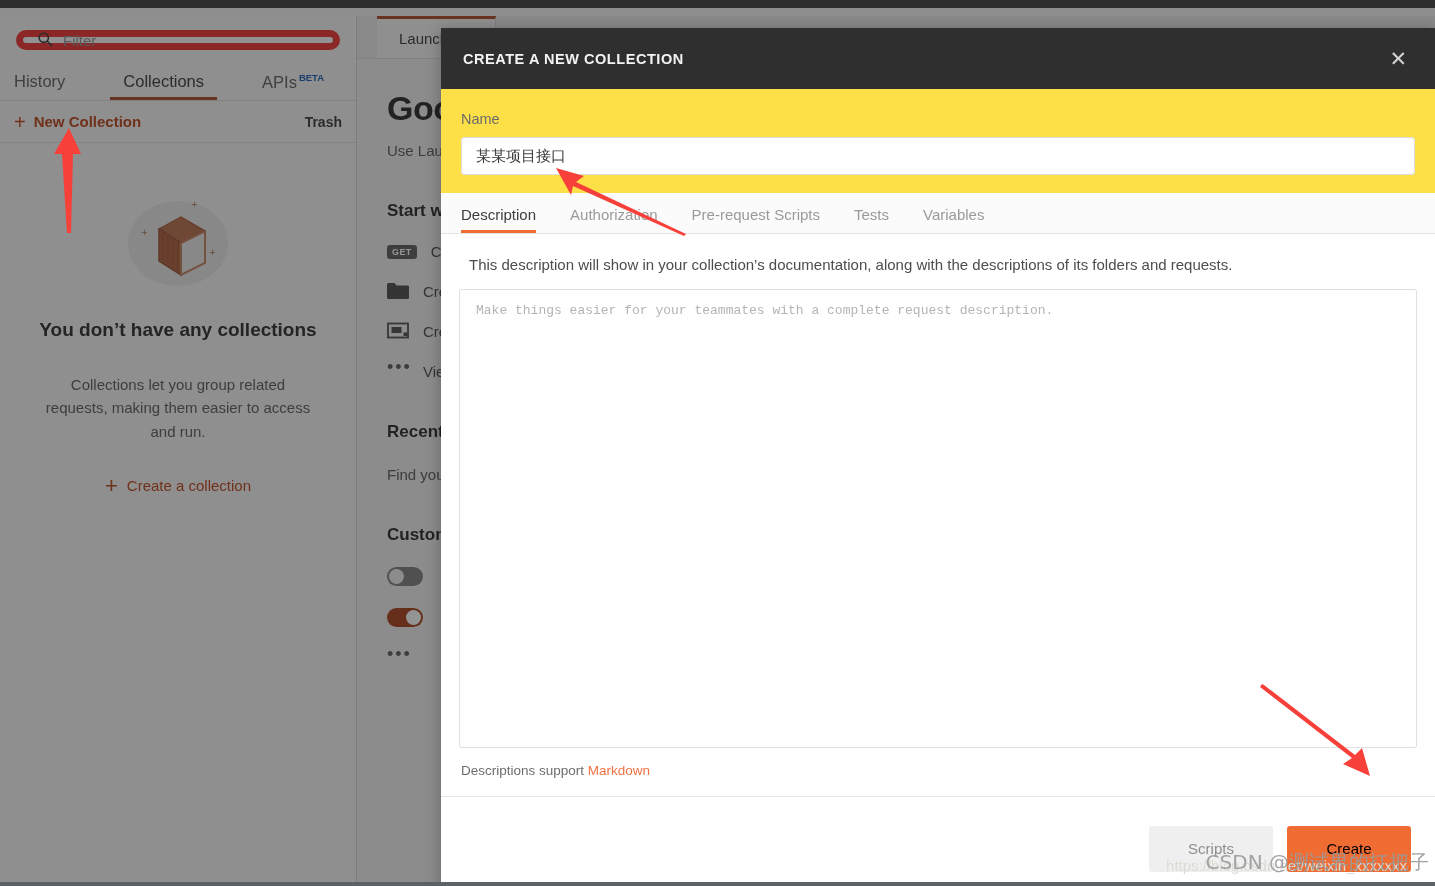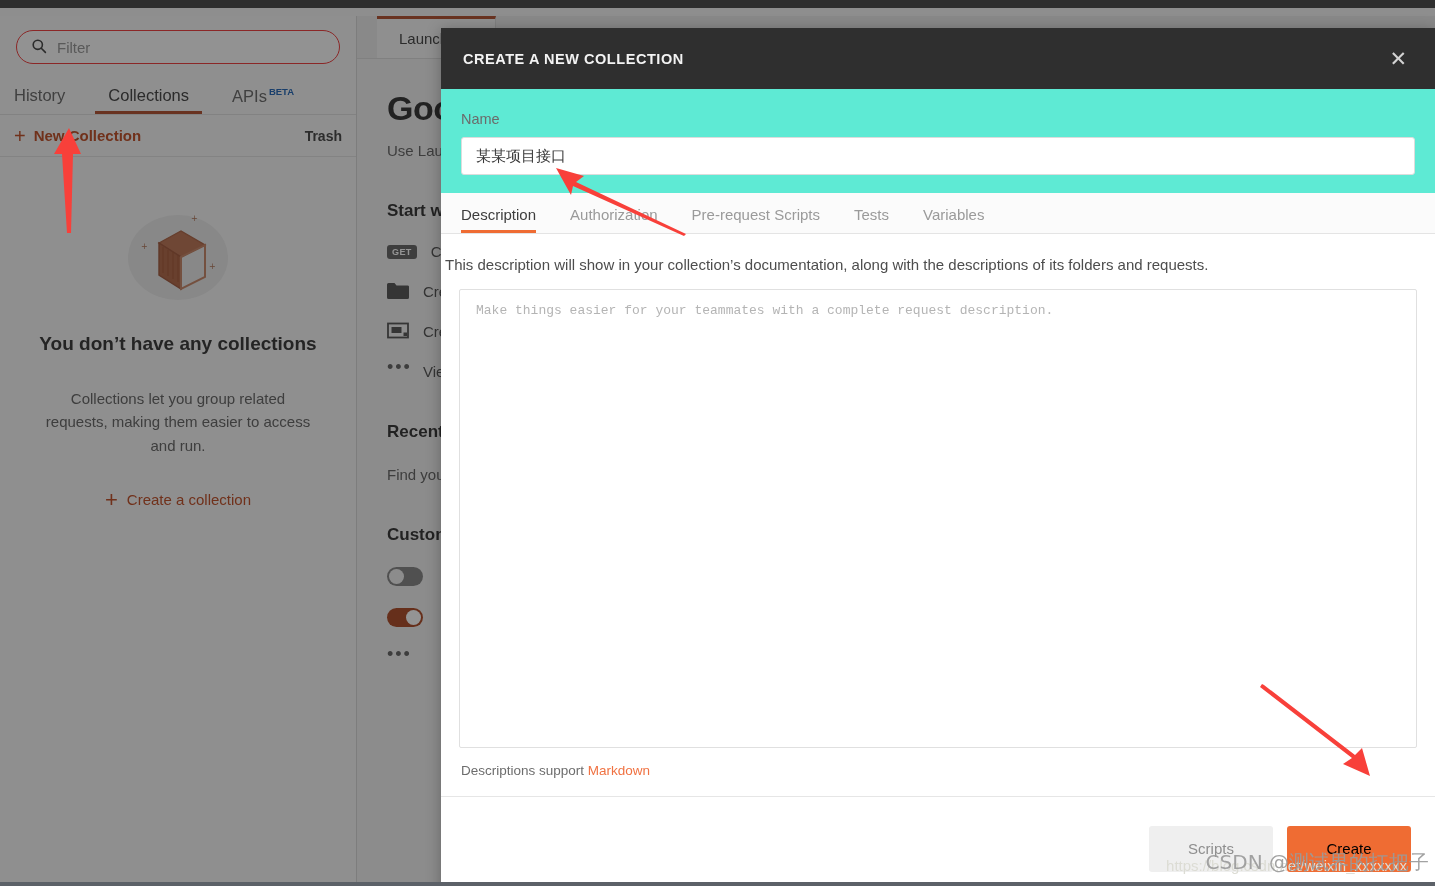--- a/index.html
+++ b/index.html
@@ -29,28 +29,28 @@
   }
 
   
   .sidebar {
     position: absolute; left: 0; top: 8px; width: 357px; height: 878px;
     background: #f6f6f6; border-right: 1px solid #d8d8d8;
   }
   .filterbar { padding: 14px 16px 6px 16px; }
   .filterbox {
     display: flex; align-items: center; gap: 10px;
-    height: 34px; border: 1px solid #ef4444; border-radius: 18px;
+    height: 20px; border: 7px solid #ef4444; border-radius: 18px;
     background: #fbfbfb; padding: 0 14px;
   }
   .filterbox .glyph { color: #4a4a4a; font-size: 15px; line-height: 1; }
   .filterbox .ph { color: #9a9a9a; font-size: 15px; }
 
   .tabs {
-    display: flex; align-items: flex-end; gap: 1px;
+    display: flex; align-items: flex-end; gap: 16px;
     padding: 8px 0 0 0; border-bottom: 1px solid #e0e0e0;
     height: 45px;
   }
   .tab {
     font-size: 16.5px; color: #6e6e6e; padding: 0 0 9px 0; position: relative;
     cursor: pointer;
   }
   .tab#t-history { margin-left: 14px; }
   .tab#t-collections { margin-left: 42px; color: #4b4b4b; }
   .tab#t-apis { margin-left: 42px; }
@@ -120,40 +120,40 @@
   .modal-head {
     height: 61px; background: #2f2f2f; color: #f3f3f3;
     display: flex; align-items: center; justify-content: space-between;
     padding: 0 22px 0 22px; flex: 0 0 auto;
   }
   .modal-title { font-size: 14.5px; letter-spacing: .55px; font-weight: bold; }
   .closex { font-size: 21px; color: #d3d3d3; cursor: pointer; line-height: 1; padding: 4px 6px; }
 
   .modal-body { flex: 1 1 auto; display: flex; flex-direction: column; overflow: hidden; background:#fff; }
 
-  .namezone { background: #5eead4; padding: 22px 20px 18px 20px; }
+  .namezone { background: #fde047; padding: 22px 20px 18px 20px; }
   .lbl { font-size: 14.5px; color: #6b6b6b; margin-bottom: 10px; }
   .nameinput {
     width: 100%; height: 38px; border: 1px solid #dcdcdc; border-radius: 3px;
     background: #ffffff; padding: 0 14px; font-size: 15px; color: #3b3b3b;
     font-family: "Liberation Sans","DejaVu Sans",sans-serif;
   }
 
   .modaltabs {
     display: flex; align-items: flex-end; gap: 34px;
     padding: 0 20px; background:#fbfbfb; border-bottom: 1px solid #e4e4e4;
     height: 41px;
   }
   .mtab { font-size: 15px; color: #9a9a9a; padding-bottom: 10px; position: relative; cursor: pointer; }
   .mtab.active { color: #3d3d3d; }
   .mtab.active::after {
     content:""; position:absolute; left:0; right:0; bottom:0; height:3px; background:#ef6c33;
   }
 
-  .descnote { font-size: 15px; color: #4d4d4d; padding: 22px 20px 16px 4px; }
+  .descnote { font-size: 15px; color: #4d4d4d; padding: 22px 20px 16px 28px; }
   .descarea {
     margin: 0 18px; flex: 1 1 auto; border: 1px solid #e0e0e0; border-radius: 2px;
     background: #fff; resize: none; padding: 13px 16px;
     font-family: "Liberation Mono","DejaVu Sans Mono",monospace; font-size: 13px; color: #3b3b3b;
   }
   .descarea::placeholder { color: #b4b4b4; }
   .mdsupport { font-size: 13.5px; color: #6d6d6d; padding: 15px 20px 18px 20px; }
   .mdsupport a { color: #f07242; text-decoration: none; cursor: pointer; }
 
   .modal-foot {

